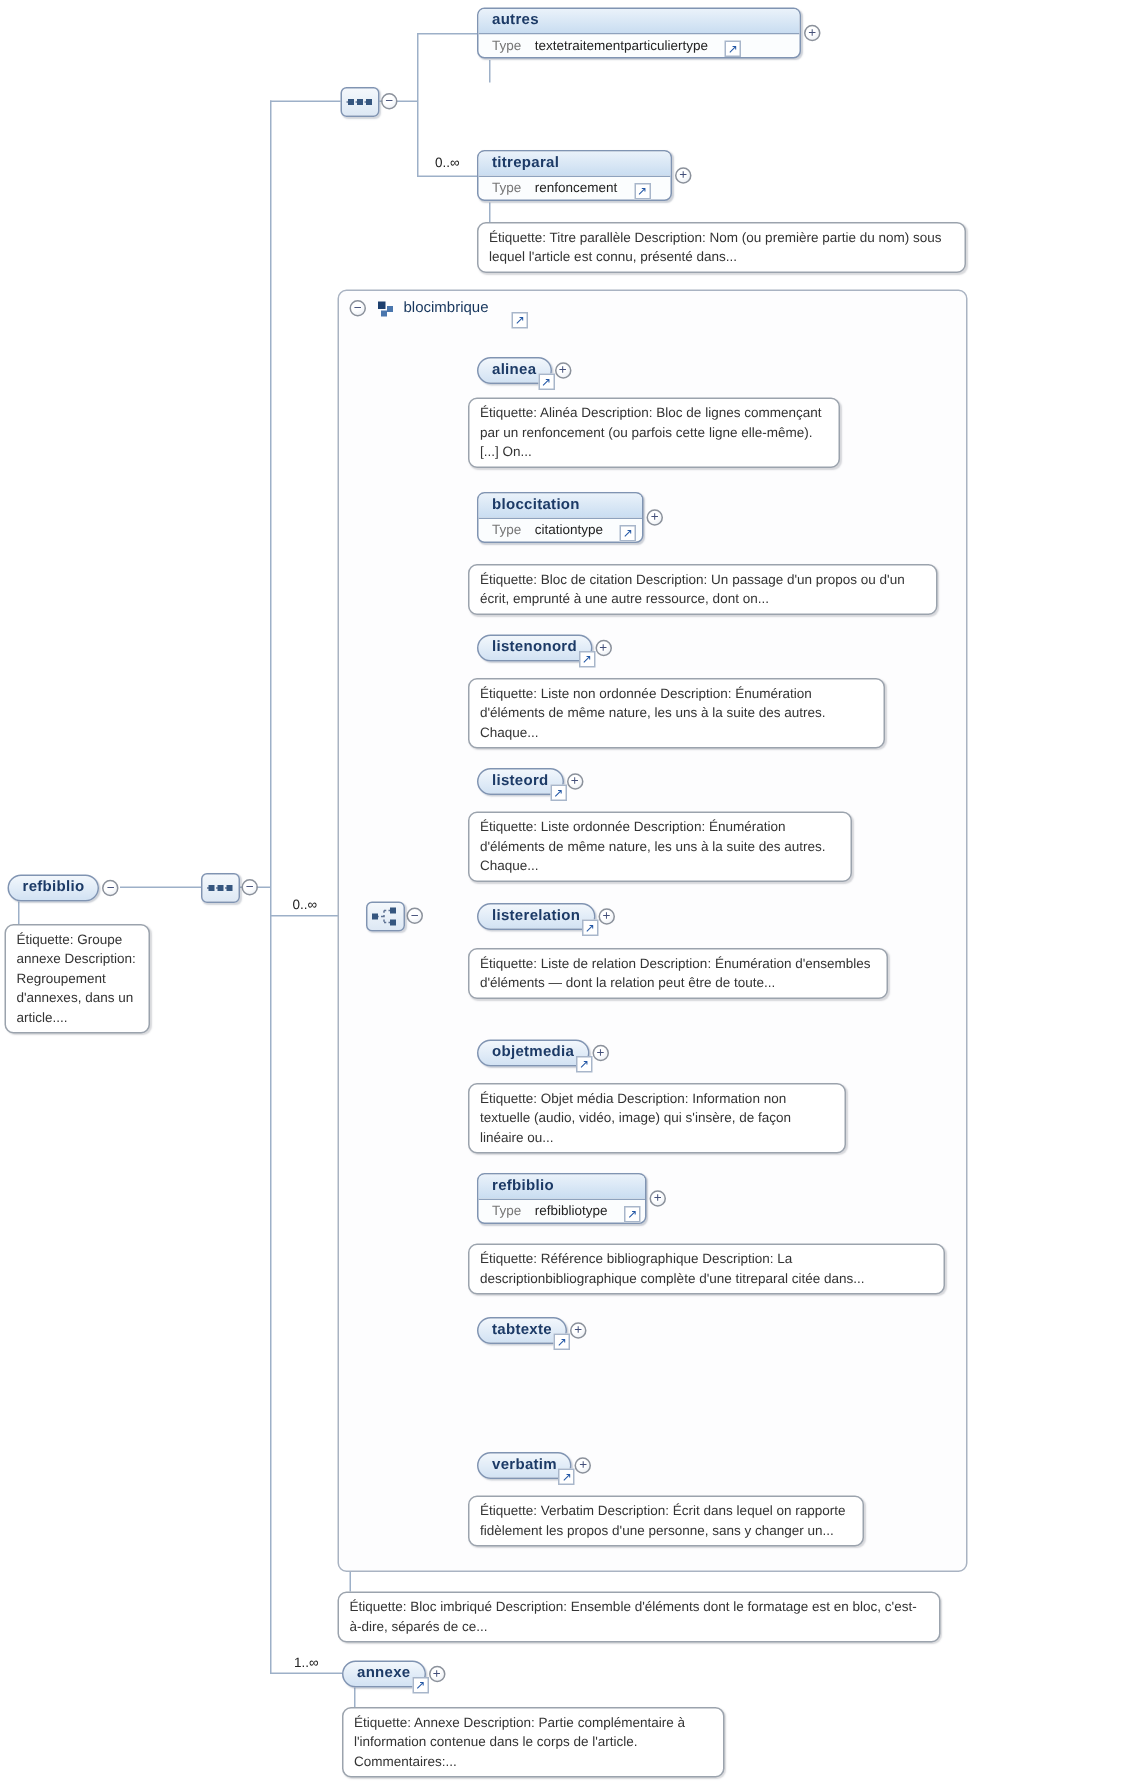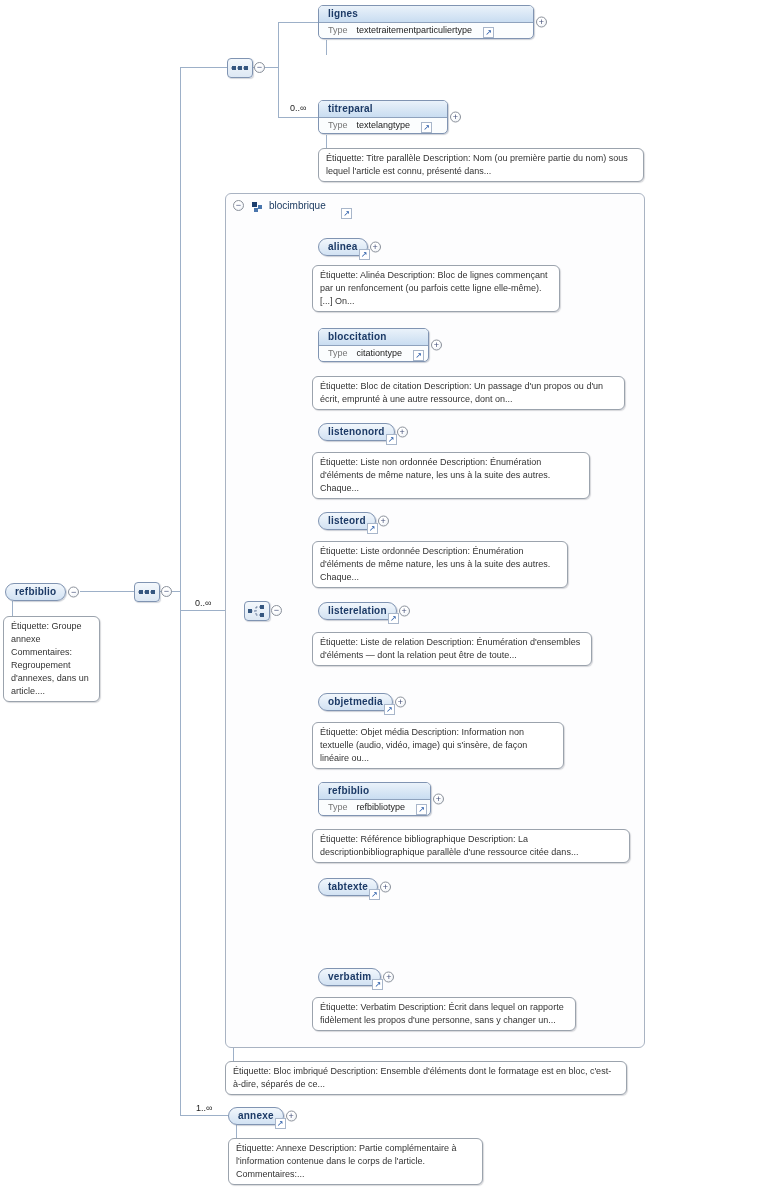--- a/index.html
+++ b/index.html
@@ -141,21 +141,21 @@
   <i class="vline" style="left:326px;top:817px;height:12px"></i>
   <i class="vline" style="left:326px;top:895px;height:12px"></i>
   <i class="vline" style="left:326px;top:985px;height:12px"></i>
   <i class="vline" style="left:233px;top:1048px;height:13px"></i>
   <i class="vline" style="left:236px;top:1125px;height:13px"></i>
 
   <div class="elem" style="left:5px;top:583px">
     <div class="nm">refbiblio</div>
     <span class="pm">−</span>
   </div>
-  <div class="ann" style="left:3px;top:616px;width:97px">Étiquette: Groupe annexe Commentaires: Regroupement d'annexes, dans un article....</div>
+  <div class="ann" style="left:3px;top:616px;width:97px">Étiquette: Groupe annexe Description: Regroupement d'annexes, dans un article....</div>
 
   <div class="comp" style="left:134px;top:582px">
     <svg width="20" height="12" viewBox="0 0 20 12">
       <line x1="1" y1="6" x2="19" y2="6" stroke="#5f7394" stroke-width="1" stroke-dasharray="1.5 1.5"></line>
       <rect x="2" y="4" width="4" height="4" fill="#35567f"></rect>
         <rect x="8" y="4" width="4" height="4" fill="#35567f"></rect>
         <rect x="14" y="4" width="4" height="4" fill="#35567f"></rect>
     </svg>
   </div>
   <span class="pm" style="left:161px;top:586px">−</span>
@@ -164,35 +164,35 @@
     <svg width="20" height="12" viewBox="0 0 20 12">
       <line x1="1" y1="6" x2="19" y2="6" stroke="#5f7394" stroke-width="1" stroke-dasharray="1.5 1.5"></line>
       <rect x="2" y="4" width="4" height="4" fill="#35567f"></rect>
         <rect x="8" y="4" width="4" height="4" fill="#35567f"></rect>
         <rect x="14" y="4" width="4" height="4" fill="#35567f"></rect>
     </svg>
   </div>
   <span class="pm" style="left:254px;top:62px">−</span>
 
   <div class="elem typed" style="left:318px;top:5px;width:216px">
-    <div class="nm">lignes</div>
+    <div class="nm">autres</div>
     <div class="typerow">
       <span class="tl">Type</span>
       <span class="tn">textetraitementparticuliertype</span>
       <span class="lnk-in">↗</span>
     </div>
     <span class="pm">+</span>
   </div>
 
   <span class="occ" style="left:290px;top:103px">0..∞</span>
   <div class="elem typed" style="left:318px;top:100px;width:130px">
     <div class="nm">titreparal</div>
     <div class="typerow">
       <span class="tl">Type</span>
-      <span class="tn">textelangtype</span>
+      <span class="tn">renfoncement</span>
       <span class="lnk-in">↗</span>
     </div>
     <span class="pm">+</span>
   </div>
   <div class="ann" style="left:318px;top:148px;width:326px">Étiquette: Titre parallèle Description: Nom (ou première partie du nom) sous lequel l'article est connu, présenté dans...</div>
 
   <span class="occ" style="left:195px;top:598px">0..∞</span>
   <span class="pm" style="left:233px;top:200px">−</span>
   <span class="ctype" style="left:251px;top:199px">
     <svg width="12" height="12" viewBox="0 0 12 12">
@@ -266,21 +266,21 @@
 
   <div class="elem typed" style="left:318px;top:782px;width:113px">
     <div class="nm">refbiblio</div>
     <div class="typerow">
       <span class="tl">Type</span>
       <span class="tn">refbibliotype</span>
       <span class="lnk-in">↗</span>
     </div>
     <span class="pm">+</span>
   </div>
-  <div class="ann" style="left:312px;top:829px;width:318px">Étiquette: Référence bibliographique Description: La descriptionbibliographique parallèle d'une ressource citée dans...</div>
+  <div class="ann" style="left:312px;top:829px;width:318px">Étiquette: Référence bibliographique Description: La descriptionbibliographique complète d'une titreparal citée dans...</div>
 
   <div class="elem" style="left:318px;top:878px">
     <div class="nm">tabtexte</div>
     <span class="pm">+</span>
     <span class="lnk">↗</span>
   </div>
 
   <div class="elem" style="left:318px;top:968px">
     <div class="nm">verbatim</div>
     <span class="pm">+</span>

